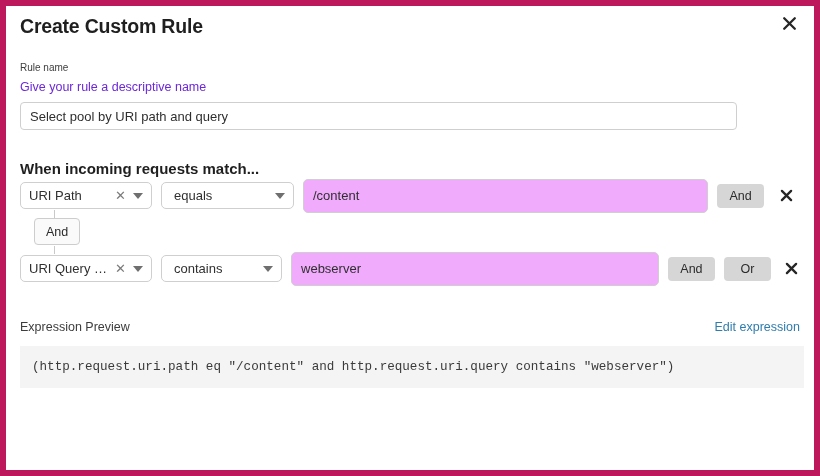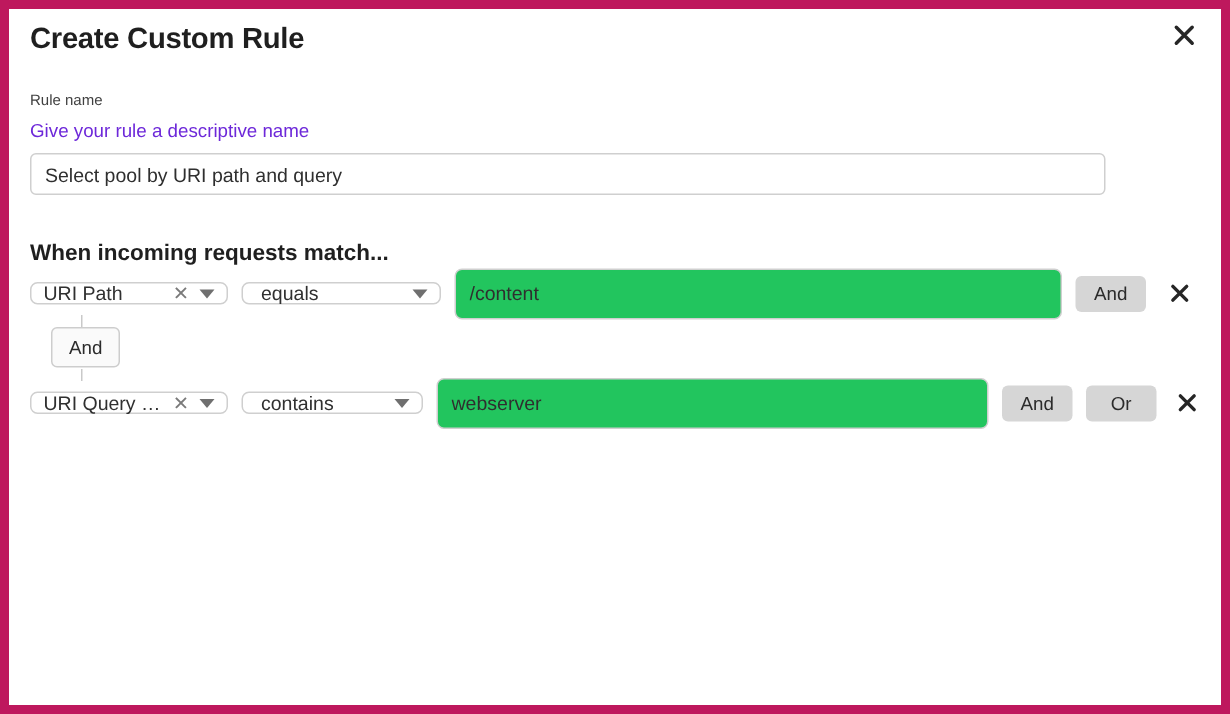--- a/index.html
+++ b/index.html
@@ -116,21 +116,21 @@
     position: relative;
     height: 29px;
     display: flex;
     align-items: center;
     margin-bottom: 0;
   }
 
   .select-control {
     box-sizing: border-box;
     position: relative;
-    height: 15px;
+    height: 27px;
     border: 1px solid #cfcfcf;
     border-radius: 5px;
     background: #ffffff;
     display: flex;
     align-items: center;
     padding: 0 8px;
     font-size: 13px;
     color: #303030;
     cursor: pointer;
     user-select: none;
@@ -161,21 +161,21 @@
   }
 
   .value-input {
     box-sizing: border-box;
     height: 29px;
     margin-left: 9px;
     padding: 16px 9px;
     font-family: "Liberation Sans", sans-serif;
     font-size: 13px;
     color: #2f2f2f;
-    background: #22c55e;
+    background: #f0abfc;
     border: 1px solid #cfcfcf;
     border-radius: 5px;
     outline: none;
   }
   .value-input.wide  { width: 405px; }
   .value-input.short { width: 410px; }
 
   .logic-button {
     box-sizing: border-box;
     height: 24px;
@@ -344,14 +344,21 @@
 
       <div class="row-delete">
         <svg width="13" height="13" viewBox="0 0 13 13" aria-hidden="true">
           <path d="M1.9 1.9 L11.1 11.1 M11.1 1.9 L1.9 11.1" stroke="#262626" stroke-width="2.3" stroke-linecap="round"></path>
         </svg>
       </div>
     </div>
 
   </div>
 
+  <div class="preview-block">
+    <div class="preview-head">
+      <div class="preview-label">Expression Preview</div>
+      <a class="edit-expression-link">Edit expression</a>
+    </div>
+    <div class="expression-code">(http.request.uri.path eq "/content" and http.request.uri.query contains "webserver")</div>
+  </div>
 
 </div>
 
 </body></html>

